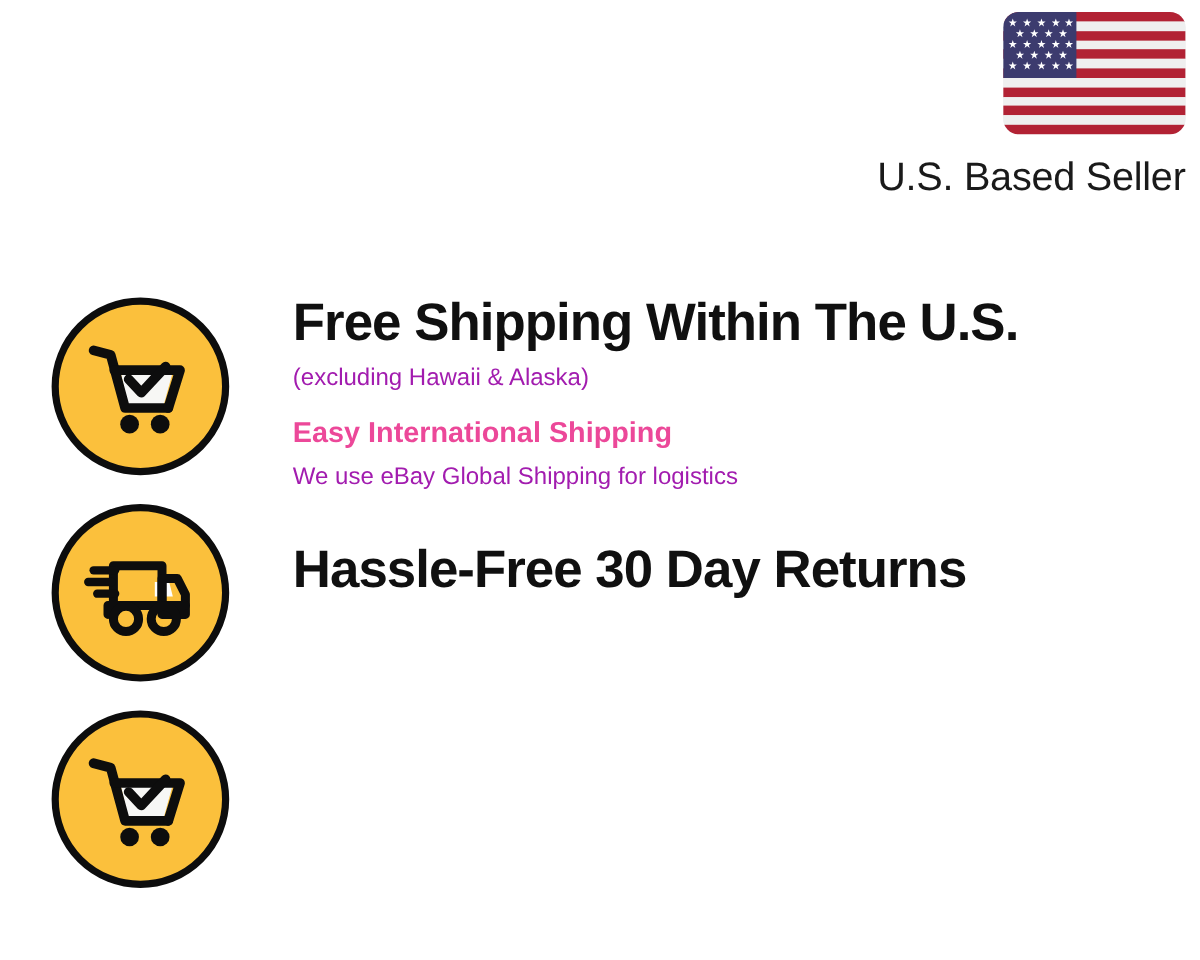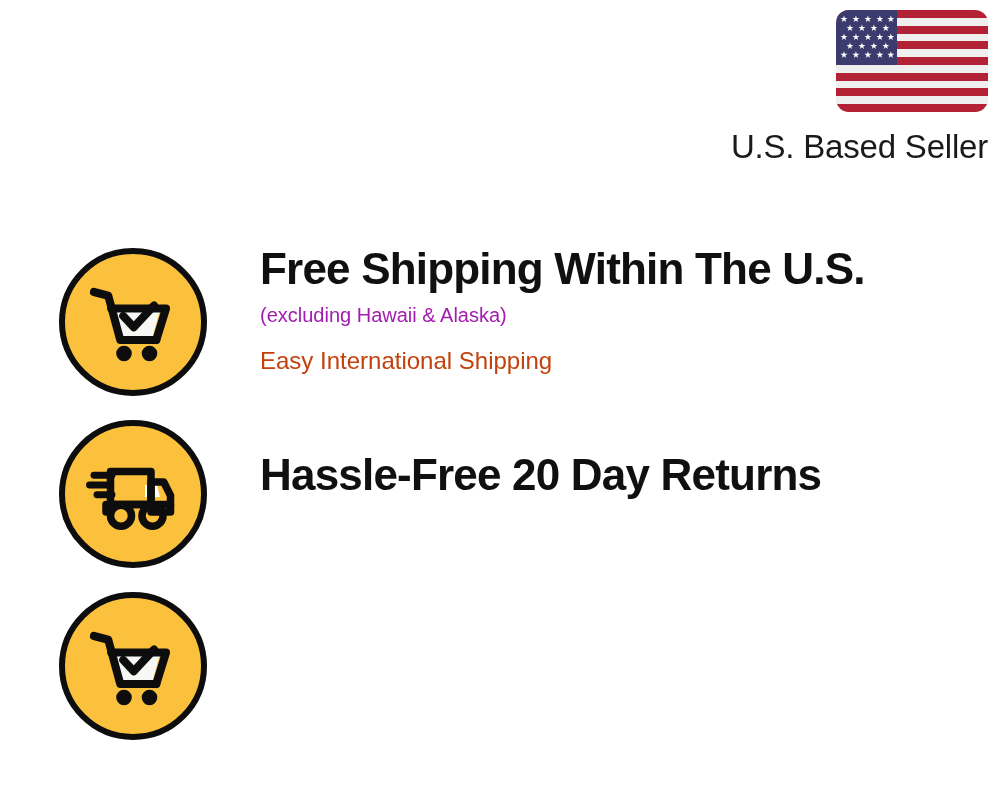--- a/index.html
+++ b/index.html
@@ -100,21 +100,21 @@
     font-size: 33px;
     line-height: 38px;
     color: #1a1a1a;
     letter-spacing: -0.2px;
     white-space: nowrap;
   }
 
   
   .features {
     position: absolute;
-    left: 16px;
+    left: 0;
     top: 238px;
     width: 915px;
   }
   .feature-row {
     position: relative;
     display: flex;
     align-items: flex-start;
     height: 172px;
   }
   .feature-icon {
@@ -155,24 +155,24 @@
     font-family: "Liberation Sans", sans-serif;
     font-weight: normal;
     font-size: 20px;
     line-height: 34px;
     color: #a21caf;
     margin-top: 2px;
     white-space: nowrap;
   }
   .feature-sub-strong {
     font-family: "Liberation Sans", sans-serif;
-    font-weight: normal;
+    font-weight: bold;
     font-size: 24px;
     line-height: 34px;
-    color: #c2410c;
+    color: #ec4899;
     margin-top: 12px;
     white-space: nowrap;
   }
   .row-returns .feature-text,
   .row-sameday .feature-text {
     padding-top: 38px;
   }
 </style>
 </head>
 <body>
@@ -243,39 +243,40 @@
           <path d="M17.5 23 L54 23 L47.5 44" fill="none" stroke="#0d0d0d" stroke-width="5.4" stroke-linecap="round" stroke-linejoin="round"></path>
           <path d="M25.5 28 L32.5 35.5 L46 21" fill="none" stroke="#0d0d0d" stroke-width="5.4" stroke-linecap="round" stroke-linejoin="round"></path>
           <circle cx="26" cy="53" r="5.2" fill="#0d0d0d"></circle>
           <circle cx="43" cy="53" r="5.2" fill="#0d0d0d"></circle>
         </svg>
       </div>
       <div class="feature-text">
         <div class="feature-title">Free Shipping Within The U.S.</div>
         <div class="feature-sub">(excluding Hawaii &amp; Alaska)</div>
         <div class="feature-sub-strong">Easy International Shipping</div>
+        <div class="feature-sub">We use eBay Global Shipping for logistics</div>
       </div>
     </div>
 
     <div class="feature-row row-returns">
       <div class="feature-icon">
         <svg viewBox="0 0 64 64" xmlns="http://www.w3.org/2000/svg" aria-hidden="true">
           <path d="M40 26 L48 26 L50 34 L40 34 Z" fill="#ffffff"></path>
           <rect x="17" y="17" width="27" height="22" fill="none" stroke="#0d0d0d" stroke-width="5" stroke-linejoin="round"></rect>
           <path d="M44 24 L52.5 24 L57 33 L57 44 L44 44 Z" fill="none" stroke="#0d0d0d" stroke-width="5" stroke-linejoin="round" stroke-linecap="round"></path>
           <path d="M14 44 L14 39 L57 39" fill="none" stroke="#0d0d0d" stroke-width="5" stroke-linejoin="round" stroke-linecap="round"></path>
           <circle cx="24" cy="46.5" r="7" fill="none" stroke="#0d0d0d" stroke-width="5"></circle>
           <circle cx="45" cy="46.5" r="7" fill="none" stroke="#0d0d0d" stroke-width="5"></circle>
           <line x1="6" y1="19.5" x2="18" y2="19.5" stroke="#0d0d0d" stroke-width="4.6" stroke-linecap="round"></line>
           <line x1="3" y1="26" x2="16" y2="26" stroke="#0d0d0d" stroke-width="4.6" stroke-linecap="round"></line>
           <line x1="8" y1="32.5" x2="18" y2="32.5" stroke="#0d0d0d" stroke-width="4.6" stroke-linecap="round"></line>
         </svg>
       </div>
       <div class="feature-text">
-        <div class="feature-title">Hassle-Free 20 Day Returns</div>
+        <div class="feature-title">Hassle-Free 30 Day Returns</div>
       </div>
     </div>
 
     <div class="feature-row row-sameday">
       <div class="feature-icon">
         <svg viewBox="0 0 64 64" xmlns="http://www.w3.org/2000/svg" aria-hidden="true">
           <polygon points="21,24 50,24 45,42 25,42" fill="#f7f7f5"></polygon>
           <path d="M6 12 L15.5 14.5 L23.5 44 L47.5 44" fill="none" stroke="#0d0d0d" stroke-width="5.4" stroke-linecap="round" stroke-linejoin="round"></path>
           <path d="M17.5 23 L54 23 L47.5 44" fill="none" stroke="#0d0d0d" stroke-width="5.4" stroke-linecap="round" stroke-linejoin="round"></path>
           <path d="M25.5 28 L32.5 35.5 L46 21" fill="none" stroke="#0d0d0d" stroke-width="5.4" stroke-linecap="round" stroke-linejoin="round"></path>

